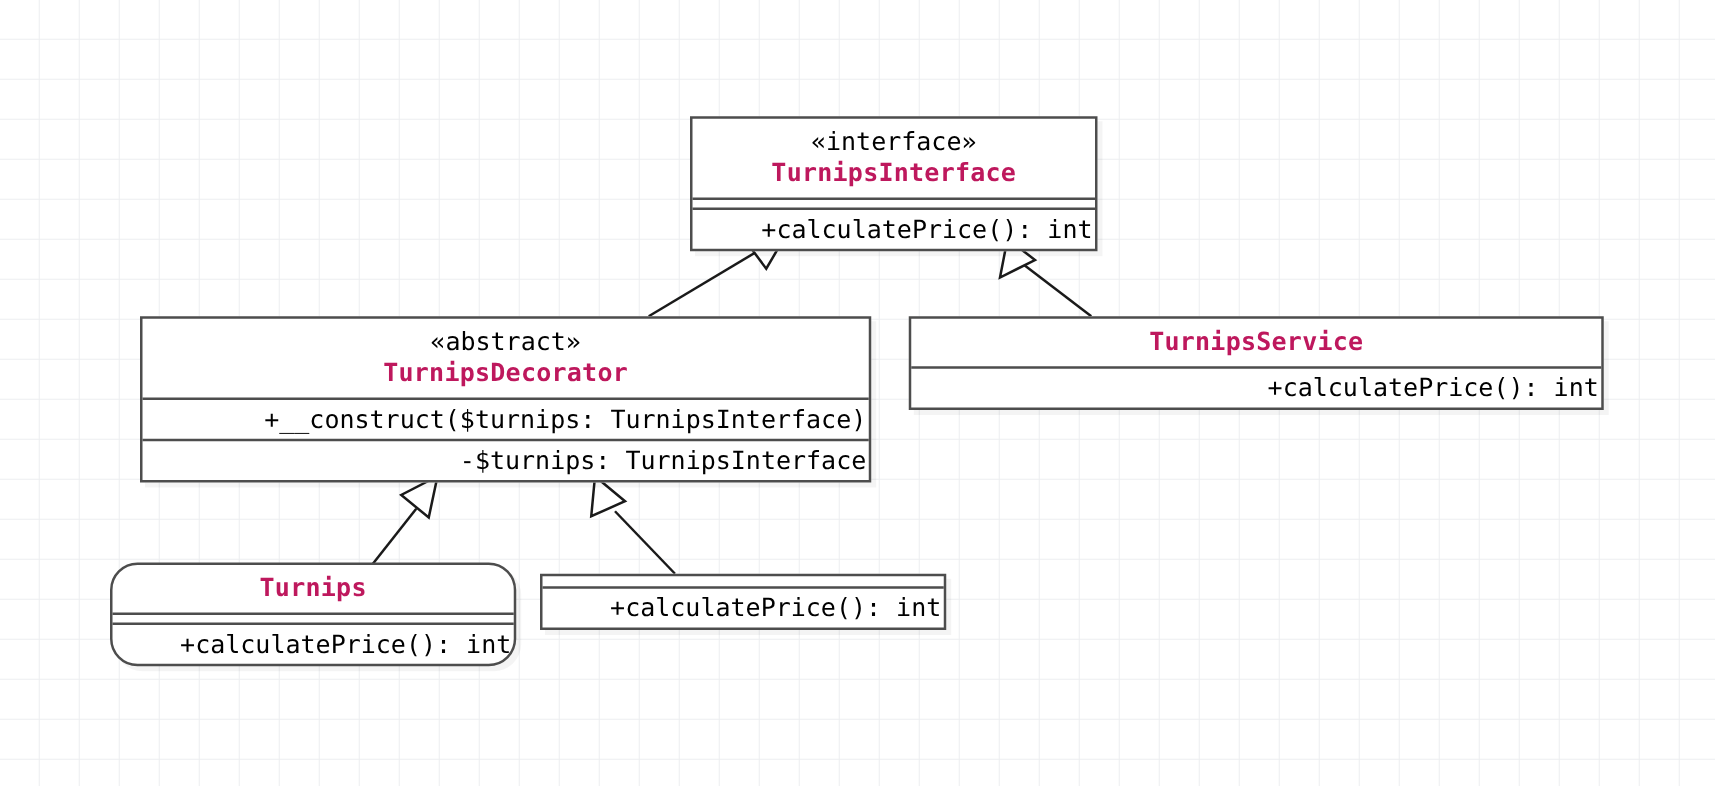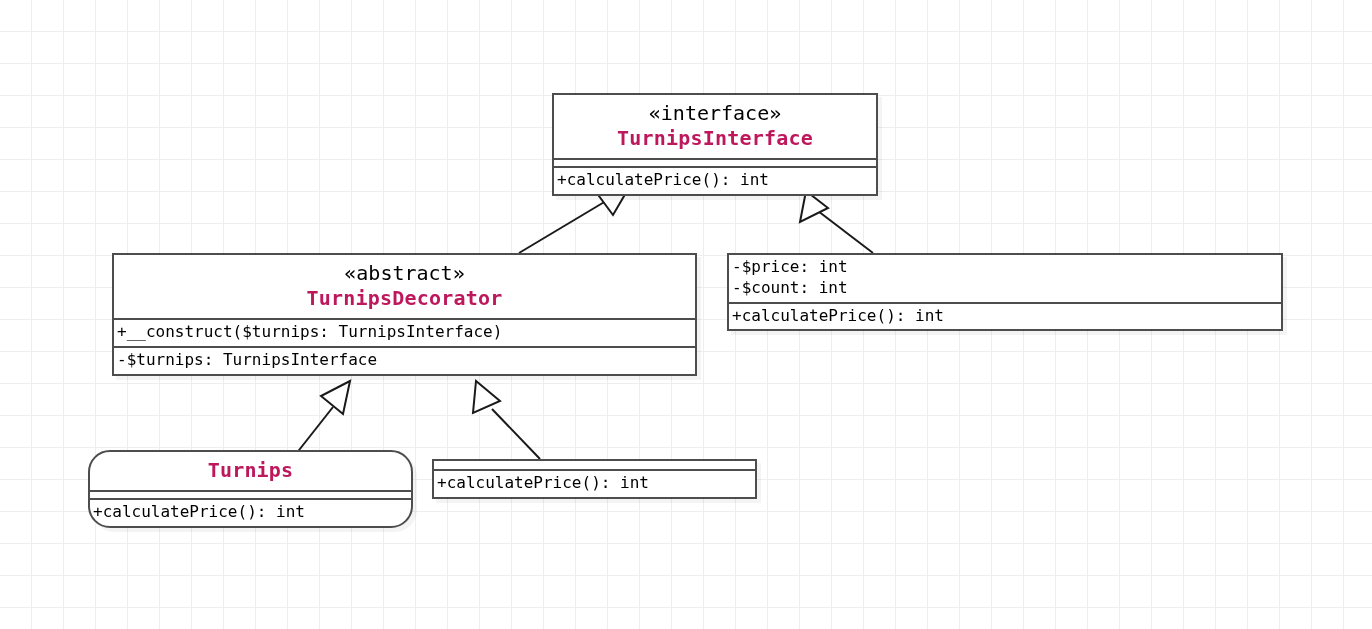--- a/index.html
+++ b/index.html
@@ -78,24 +78,24 @@
     padding: 2px 2px 3px 3px;
     line-height: 1.3;
   }
 
   .members.empty {
     padding: 0;
     height: 8px;
   }
 
   .member {
-    font-size: 16px;
+    font-size: 20px;
     color: #000000;
     white-space: nowrap;
-    text-align: left;
+    text-align: right;
   }
 
   
   #box-interface  { left: 552px; top: 93px;  width: 326px; }
   #box-decorator  { left: 112px; top: 253px; width: 585px; }
   #box-service    { left: 727px; top: 253px; width: 556px; }
   #box-turnips    { left: 88px;  top: 450px; width: 325px; border-radius: 22px; }
   #box-spoiled    { left: 432px; top: 459px; width: 325px; }
 </style>
 </head>
@@ -144,23 +144,22 @@
     </div>
     <div class="compartment members">
       <div class="member">+__construct($turnips: TurnipsInterface)</div>
     </div>
     <div class="compartment members">
       <div class="member">-$turnips: TurnipsInterface</div>
     </div>
   </div>
 
   <div class="uml-class" id="box-service">
-    <div class="compartment members">
-      <div class="member">-$price: int</div>
-      <div class="member">-$count: int</div>
+    <div class="compartment head">
+      <div class="classname">TurnipsService</div>
     </div>
     <div class="compartment members">
       <div class="member">+calculatePrice(): int</div>
     </div>
   </div>
 
   <div class="uml-class" id="box-turnips">
     <div class="compartment head">
       <div class="classname">Turnips</div>
     </div>

